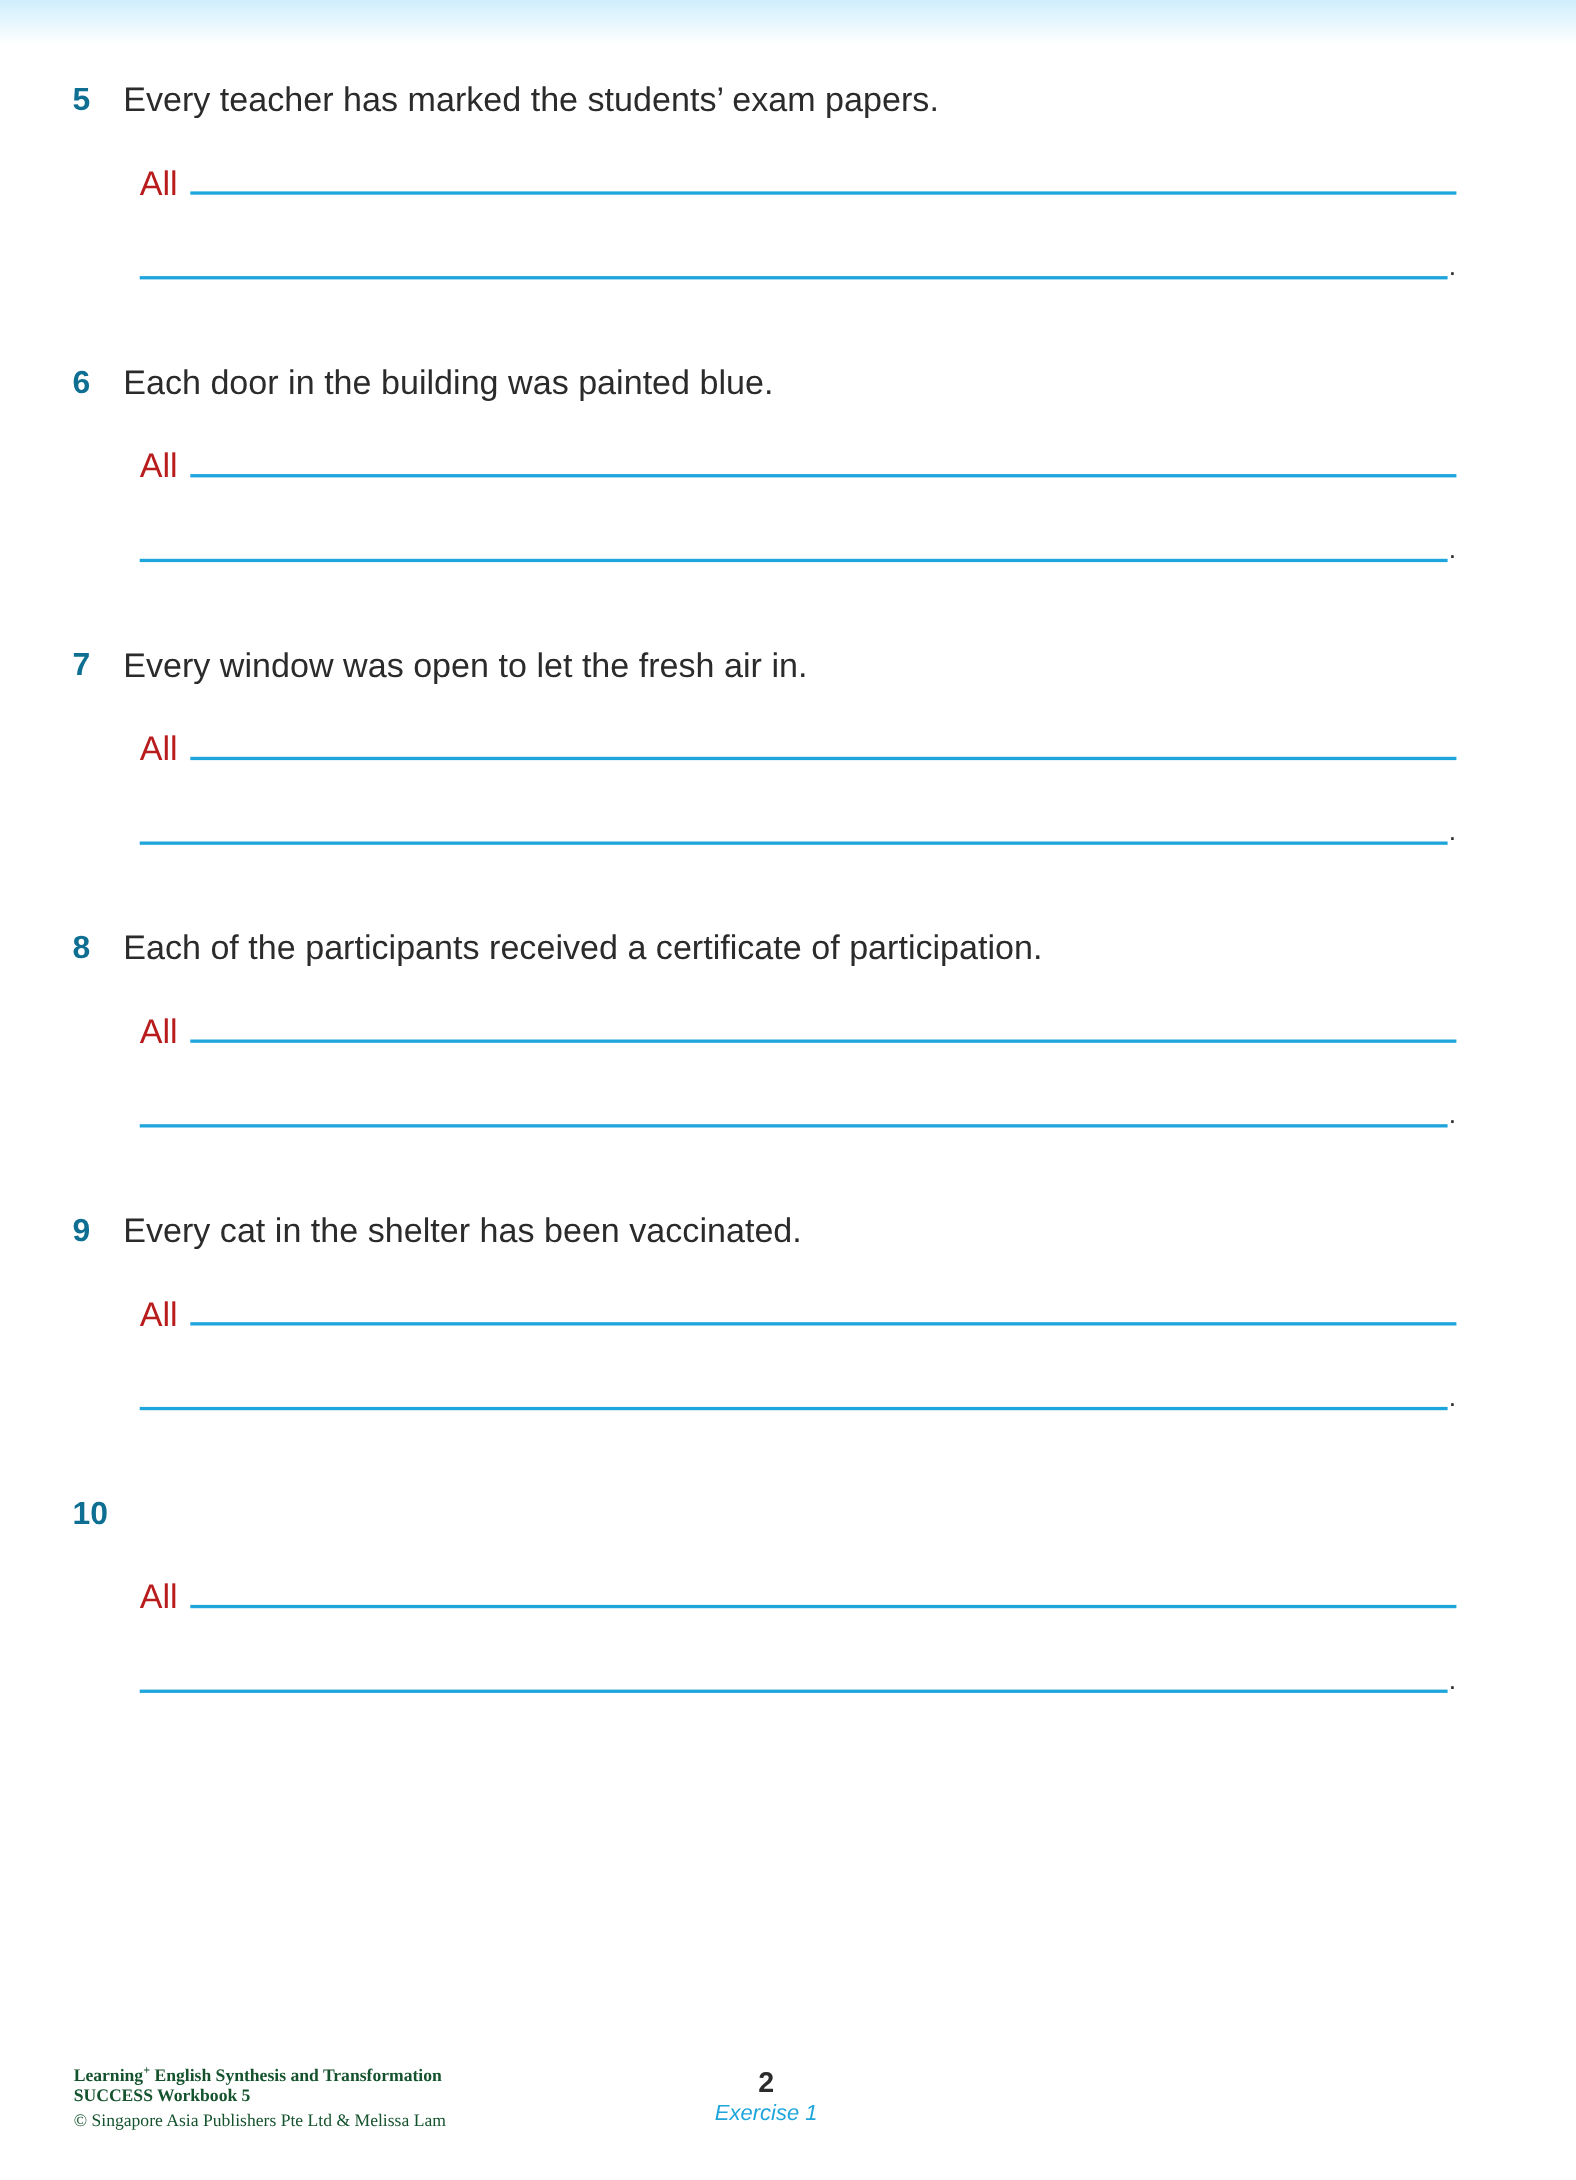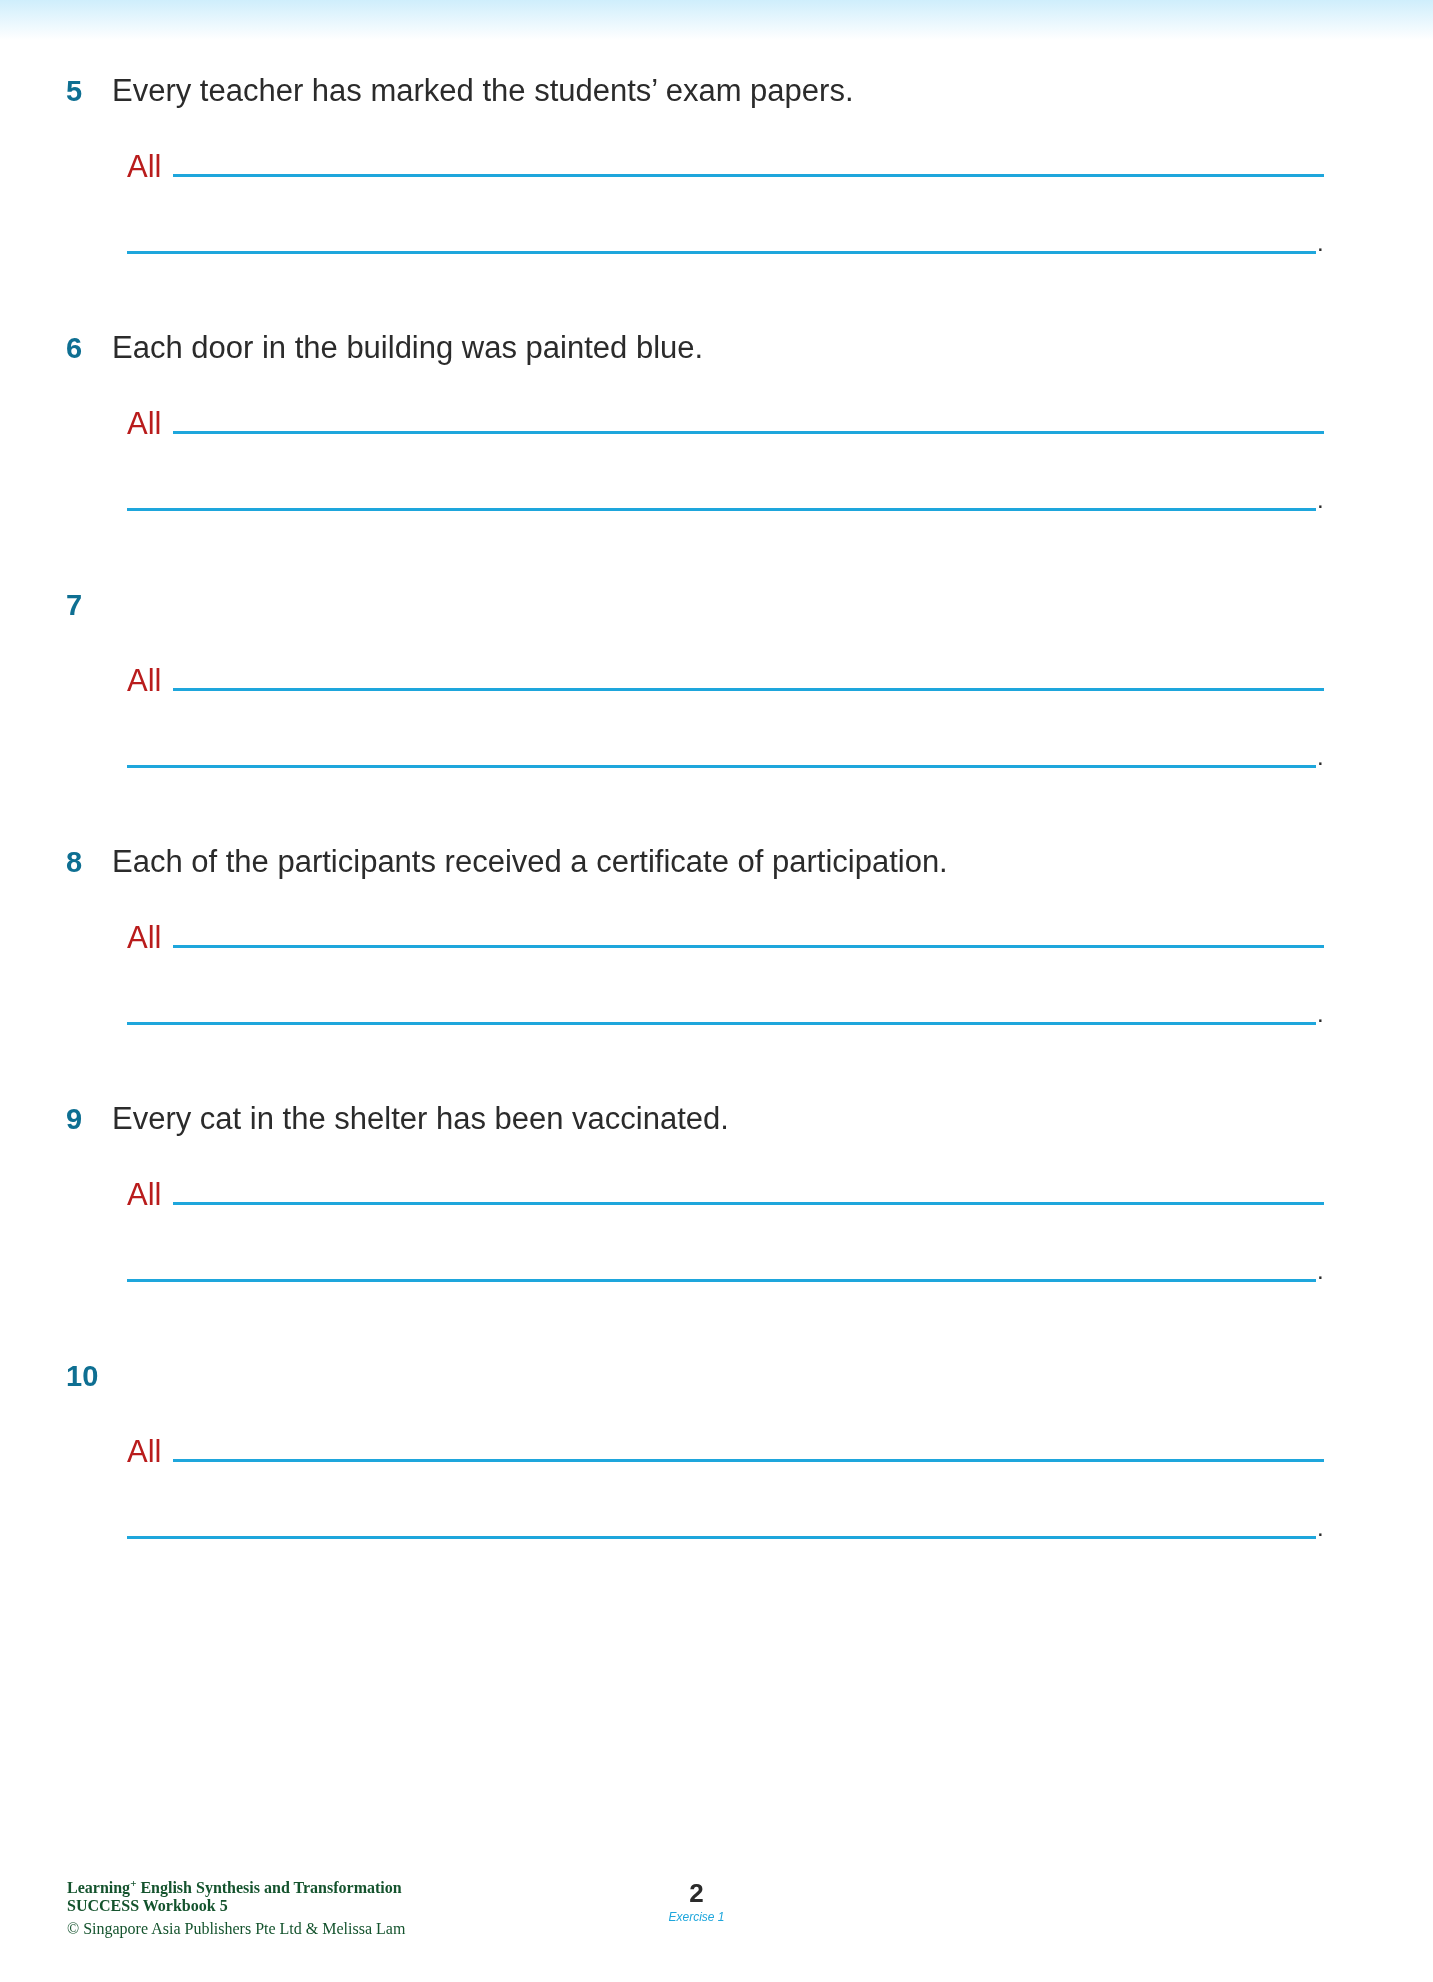--- a/index.html
+++ b/index.html
@@ -8,21 +8,21 @@
   .q{position:absolute;left:0;width:1433px;height:200px;}
   .qnum{position:absolute;left:66px;top:0;font-weight:bold;font-size:29px;color:#0e6f92;line-height:34px;}
   .qtext{position:absolute;left:112px;top:0;font-size:31px;color:#2b2b2b;line-height:34px;}
   .all{position:absolute;left:127px;top:76px;font-size:31px;color:#b91c1c;line-height:34px;}
   .line1{position:absolute;left:173px;top:100px;width:1151px;height:3px;background:#1ea6dc;}
   .line2{position:absolute;left:127px;top:177px;width:1189px;height:3px;background:#1ea6dc;}
   .dot{position:absolute;left:1317px;top:157px;font-size:24px;color:#2b2b2b;line-height:24px;}
   .foot{position:absolute;left:67px;font-family:"Liberation Serif",serif;font-size:16px;color:#14532d;line-height:22px;}
   .foot b{font-weight:bold;}
   .pagenum{position:absolute;left:0;width:1393px;text-align:center;top:1878px;font-size:26px;font-weight:bold;color:#2b2b2b;}
-  .exname{position:absolute;left:0;width:1393px;text-align:center;top:1910px;font-size:12px;font-style:italic;color:#1ea6dc;}
+  .exname{position:absolute;left:0;width:1393px;text-align:center;top:1910px;font-size:20px;font-style:italic;color:#1ea6dc;}
   sup{font-size:11px;}
 </style>
 </head>
 <body>
 
 <div class="topband"></div>
 
 <div class="q" style="top:74px">
   <span class="qnum">5</span>
   <span class="qtext">Every teacher has marked the students’ exam papers.</span>
@@ -36,20 +36,21 @@
   <span class="qnum">6</span>
   <span class="qtext">Each door in the building was painted blue.</span>
   <span class="all">All</span>
   <div class="line1"></div>
   <div class="line2"></div>
   <span class="dot">.</span>
 </div>
 
 <div class="q" style="top:588px">
   <span class="qnum">7</span>
+  <span class="qtext">Every window was open to let the fresh air in.</span>
   <span class="all">All</span>
   <div class="line1"></div>
   <div class="line2"></div>
   <span class="dot">.</span>
 </div>
 
 <div class="q" style="top:845px">
   <span class="qnum">8</span>
   <span class="qtext">Each of the participants received a certificate of participation.</span>
   <span class="all">All</span>

